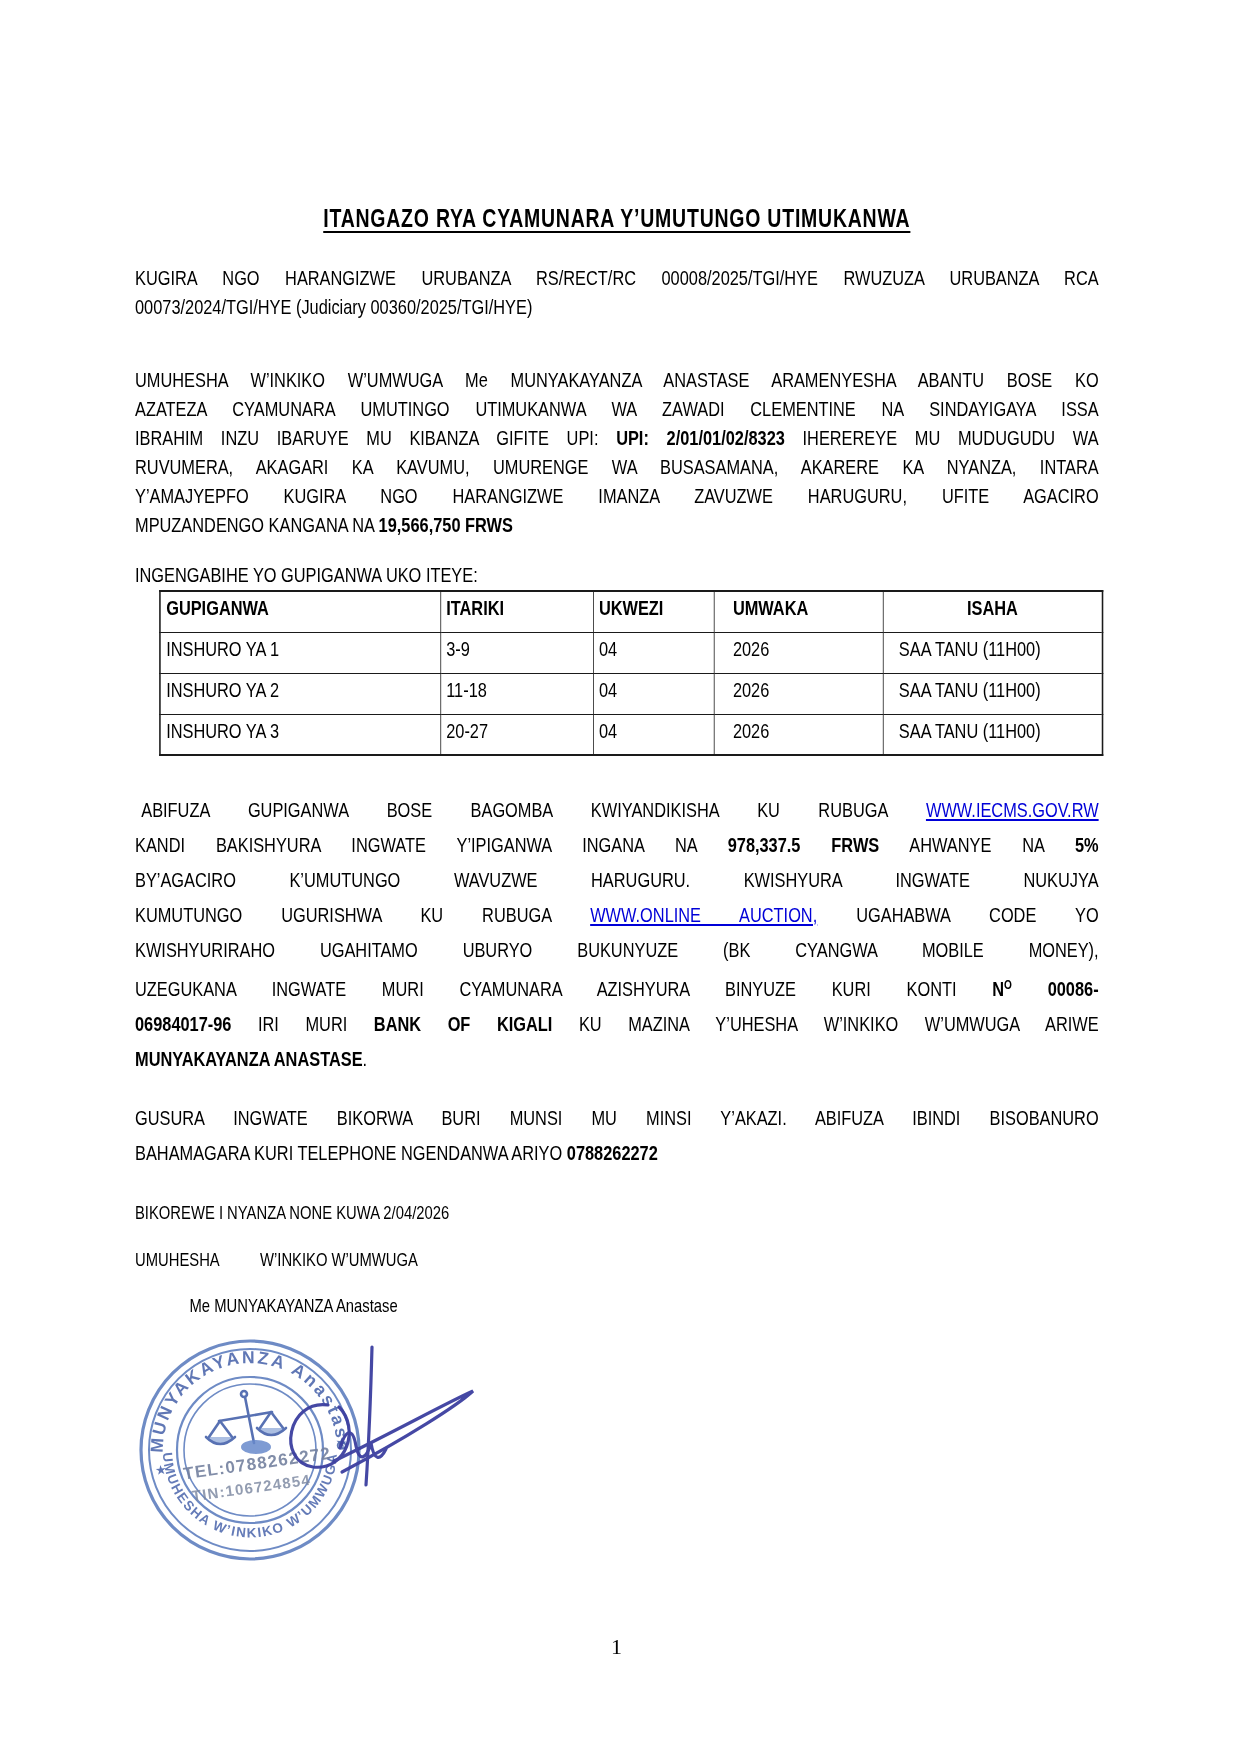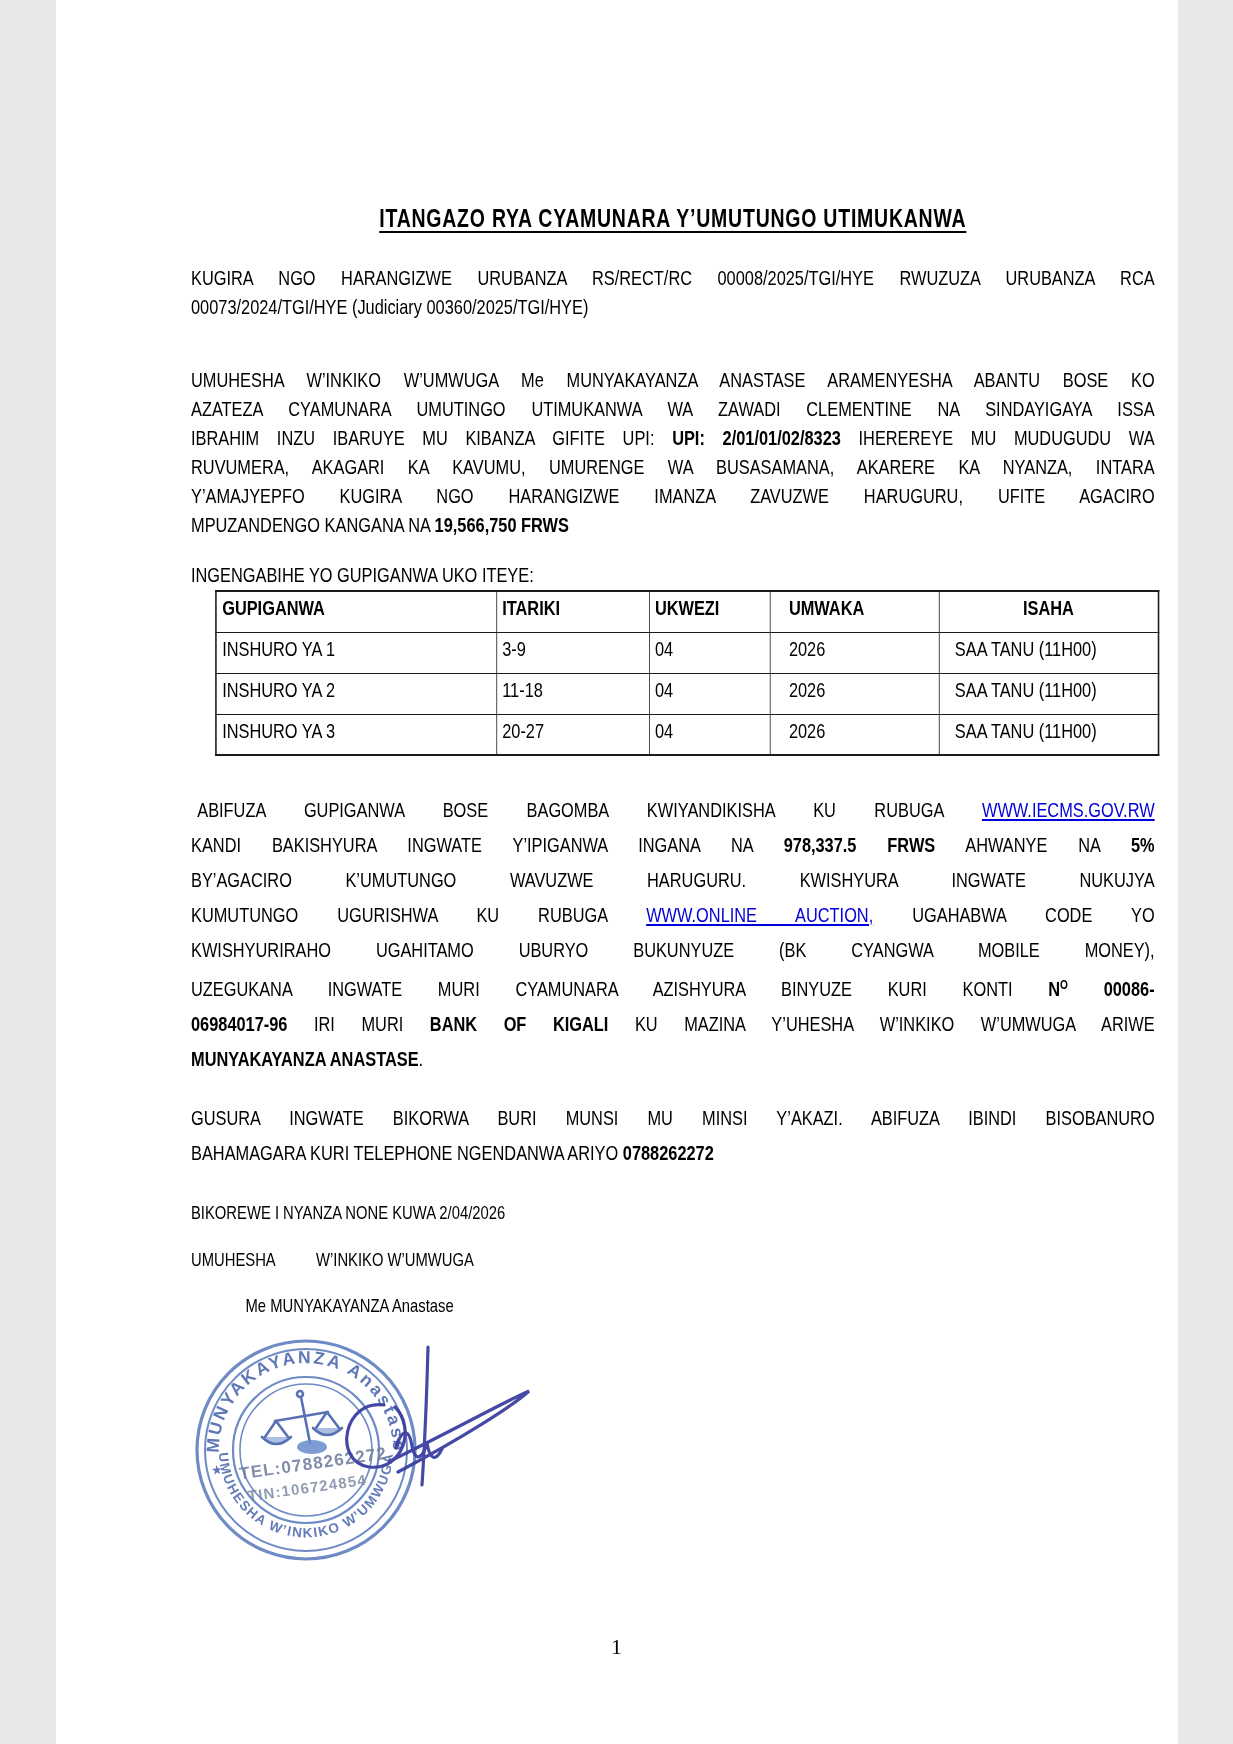--- a/index.html
+++ b/index.html
@@ -1,16 +1,16 @@
 <!DOCTYPE html>
 <html style="--link-blue: #0000d8; --stamp-blue: #5577bb; --stamp-text-blue: #4f69ae; --stamp-inner-gray-blue: #74819f; --signature-blue: #3c3fa0; --text-black: #000000;"><head>
 <meta charset="utf-8">
 <style>
   html,body{margin:0;padding:0;background:#e8e8e8;}
-  .page{position:relative;width:1122px;height:1744px;background:#ffffff;margin:0 auto;
+  .page{position:relative;width:1233px;height:1744px;background:#ffffff;margin:0 auto;
         font-family:"Liberation Sans",sans-serif;color:#000;overflow:hidden;}
   
   .doc{position:absolute;left:135px;top:0;width:1237px;transform:scaleX(0.779);transform-origin:0 0;}
   .title{margin:203px 0 0 0;text-align:center;font-size:25px;font-weight:bold;letter-spacing:1px;
          line-height:30px;text-decoration:underline;text-decoration-thickness:2px;text-underline-offset:4px;}
   .para{font-size:21px;}
   .single{line-height:29px;}
   .wide{line-height:35px;}
   .line{margin:0;}
   .jl{text-align:justify;text-align-last:justify;}

